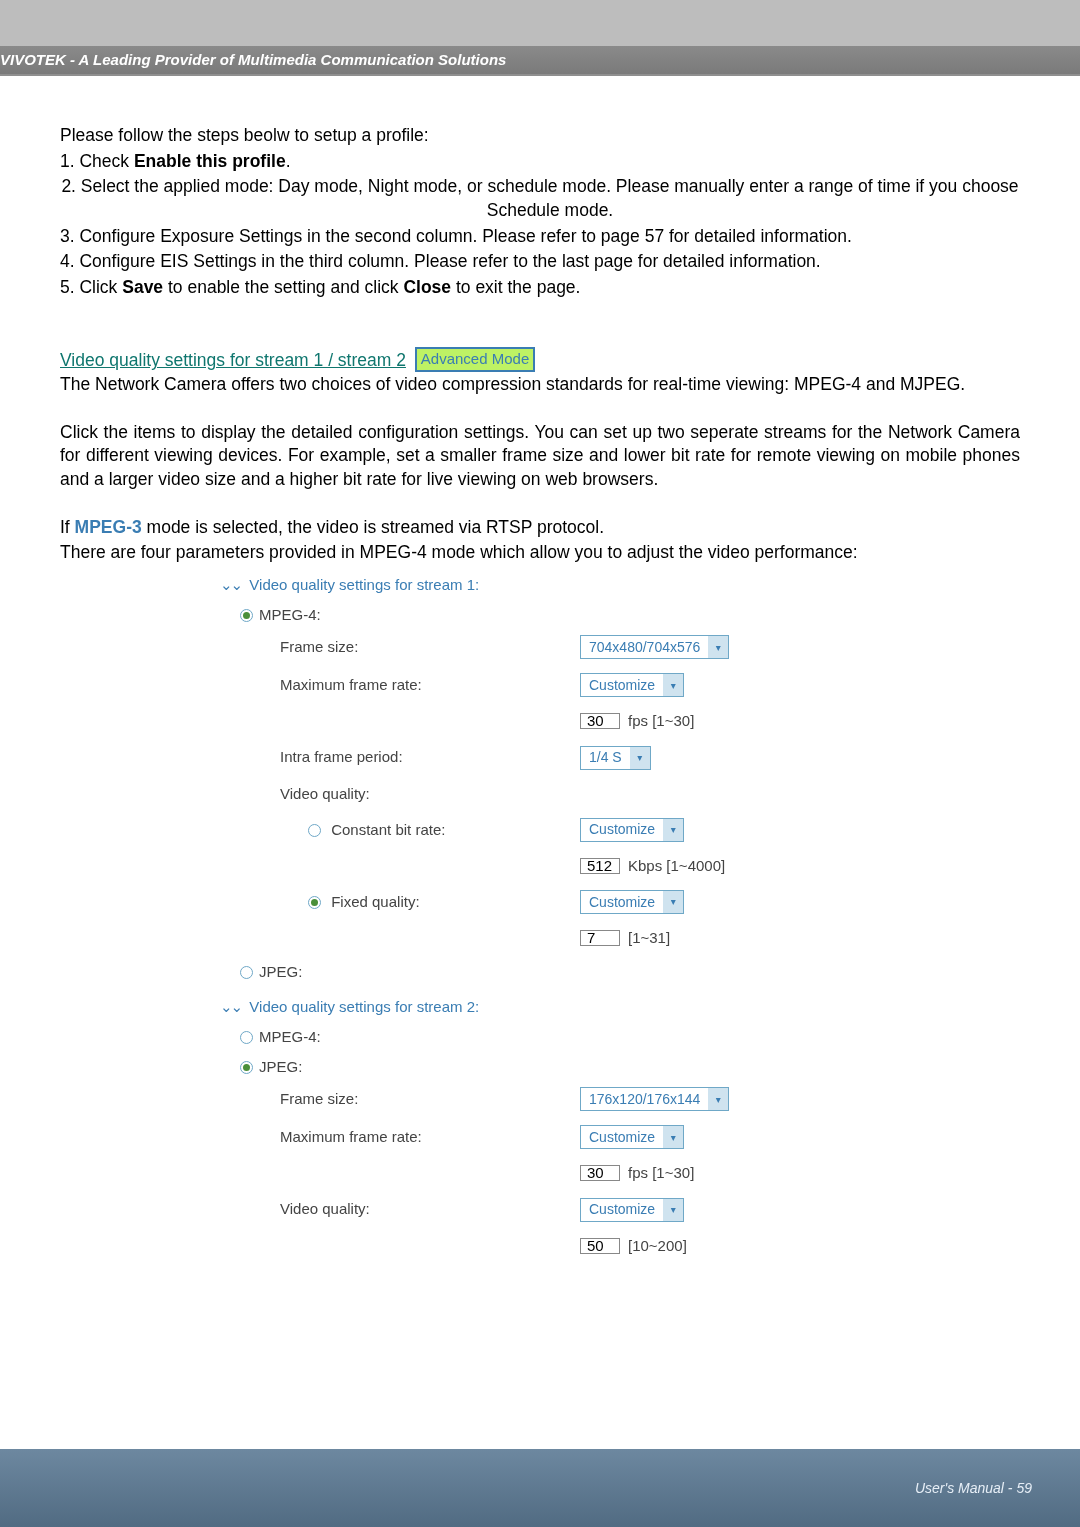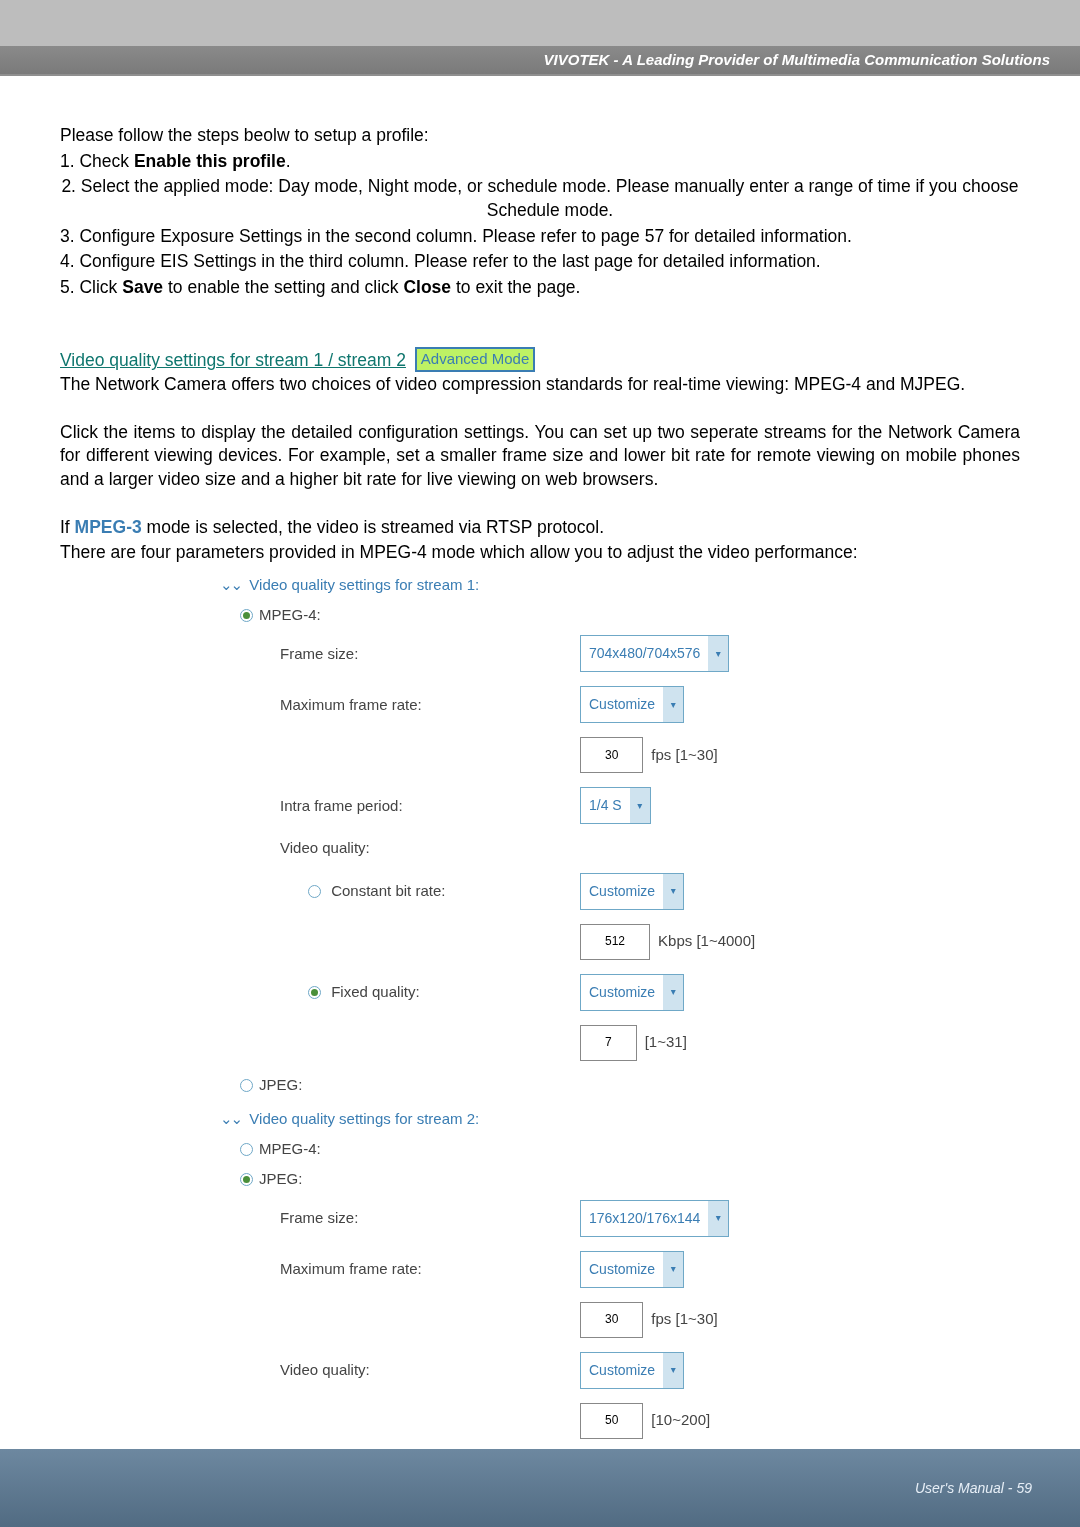--- a/index.html
+++ b/index.html
@@ -13,21 +13,21 @@
   }
   .topbar { height: 46px; background: #bdbdbd; }
   .header-band {
     height: 28px;
     background: linear-gradient(to bottom, #8a8a8a, #7a7a7a);
     color: #fff;
     font-style: italic;
     font-weight: bold;
     font-size: 15px;
     line-height: 28px;
-    text-align: right;
+    text-align: left;
     padding-right: 30px;
   }
   .header-line { height: 2px; background: #8f8f8f; }
   .content {
     padding: 48px 60px 0 60px;
     font-size: 17.5px;
     line-height: 1.35;
   }
   .content p { margin-bottom: 2px; }
   .mt { margin-top: 24px; }
@@ -60,26 +60,26 @@
   .chevrons { letter-spacing: -2px; margin-right: 4px; }
   .radio-row { margin: 6px 0 10px 20px; color: #444; }
   .radio { display:inline-block; width:13px; height:13px; border:1px solid #6fa8c7; border-radius:50%; background:#fff; vertical-align:-2px; margin-right:6px; position:relative; }
   .radio.sel::after { content:""; position:absolute; left:2px; top:2px; width:7px; height:7px; border-radius:50%; background:#4a8f3a; }
   .grid1 { display:grid; grid-template-columns: 320px 260px; row-gap: 14px; align-items:center; margin-left: 40px; }
   .grid1 .lbl { color:#444; padding-left: 20px; }
   .grid1 .lbl2 { color:#444; padding-left: 48px; }
   .grid1 .ctl { display:flex; align-items:center; gap:8px; }
   .dd {
     display:inline-flex; align-items:center;
-    border:1px solid #6fa8c7; background:#fff; height:37px;
+    border:1px solid #6fa8c7; background:#fff; height:24px;
     color:#3a7db3; font-size:14px;
   }
   .dd .txt { padding:0 8px; color:#3a7db3; }
   .dd .arrow { width:20px; height:100%; background:#cfe3ef; display:flex; align-items:center; justify-content:center; color:#3a7db3; font-size:10px; }
-  .nbox { border:1px solid #888; background:#fff; height:36px; padding:0 24px; font-size:12px; color:#000; display:inline-flex; align-items:center; min-width:40px; }
+  .nbox { border:1px solid #888; background:#fff; height:16px; padding:0 6px; font-size:15px; color:#000; display:inline-flex; align-items:center; min-width:40px; }
   .footer-band {
     position:absolute; bottom:0; left:0; right:0; height:78px;
     background: linear-gradient(to bottom, #6d88a0, #516b82);
     color:#e6eef6; font-style:italic; font-size:14px;
     display:flex; align-items:center; justify-content:flex-end;
     padding-right: 48px;
   }
   .footer-top { position:absolute; bottom:60px; left:0; right:0; height:10px; background:#b6b6b6; }
 </style>
 </head>

